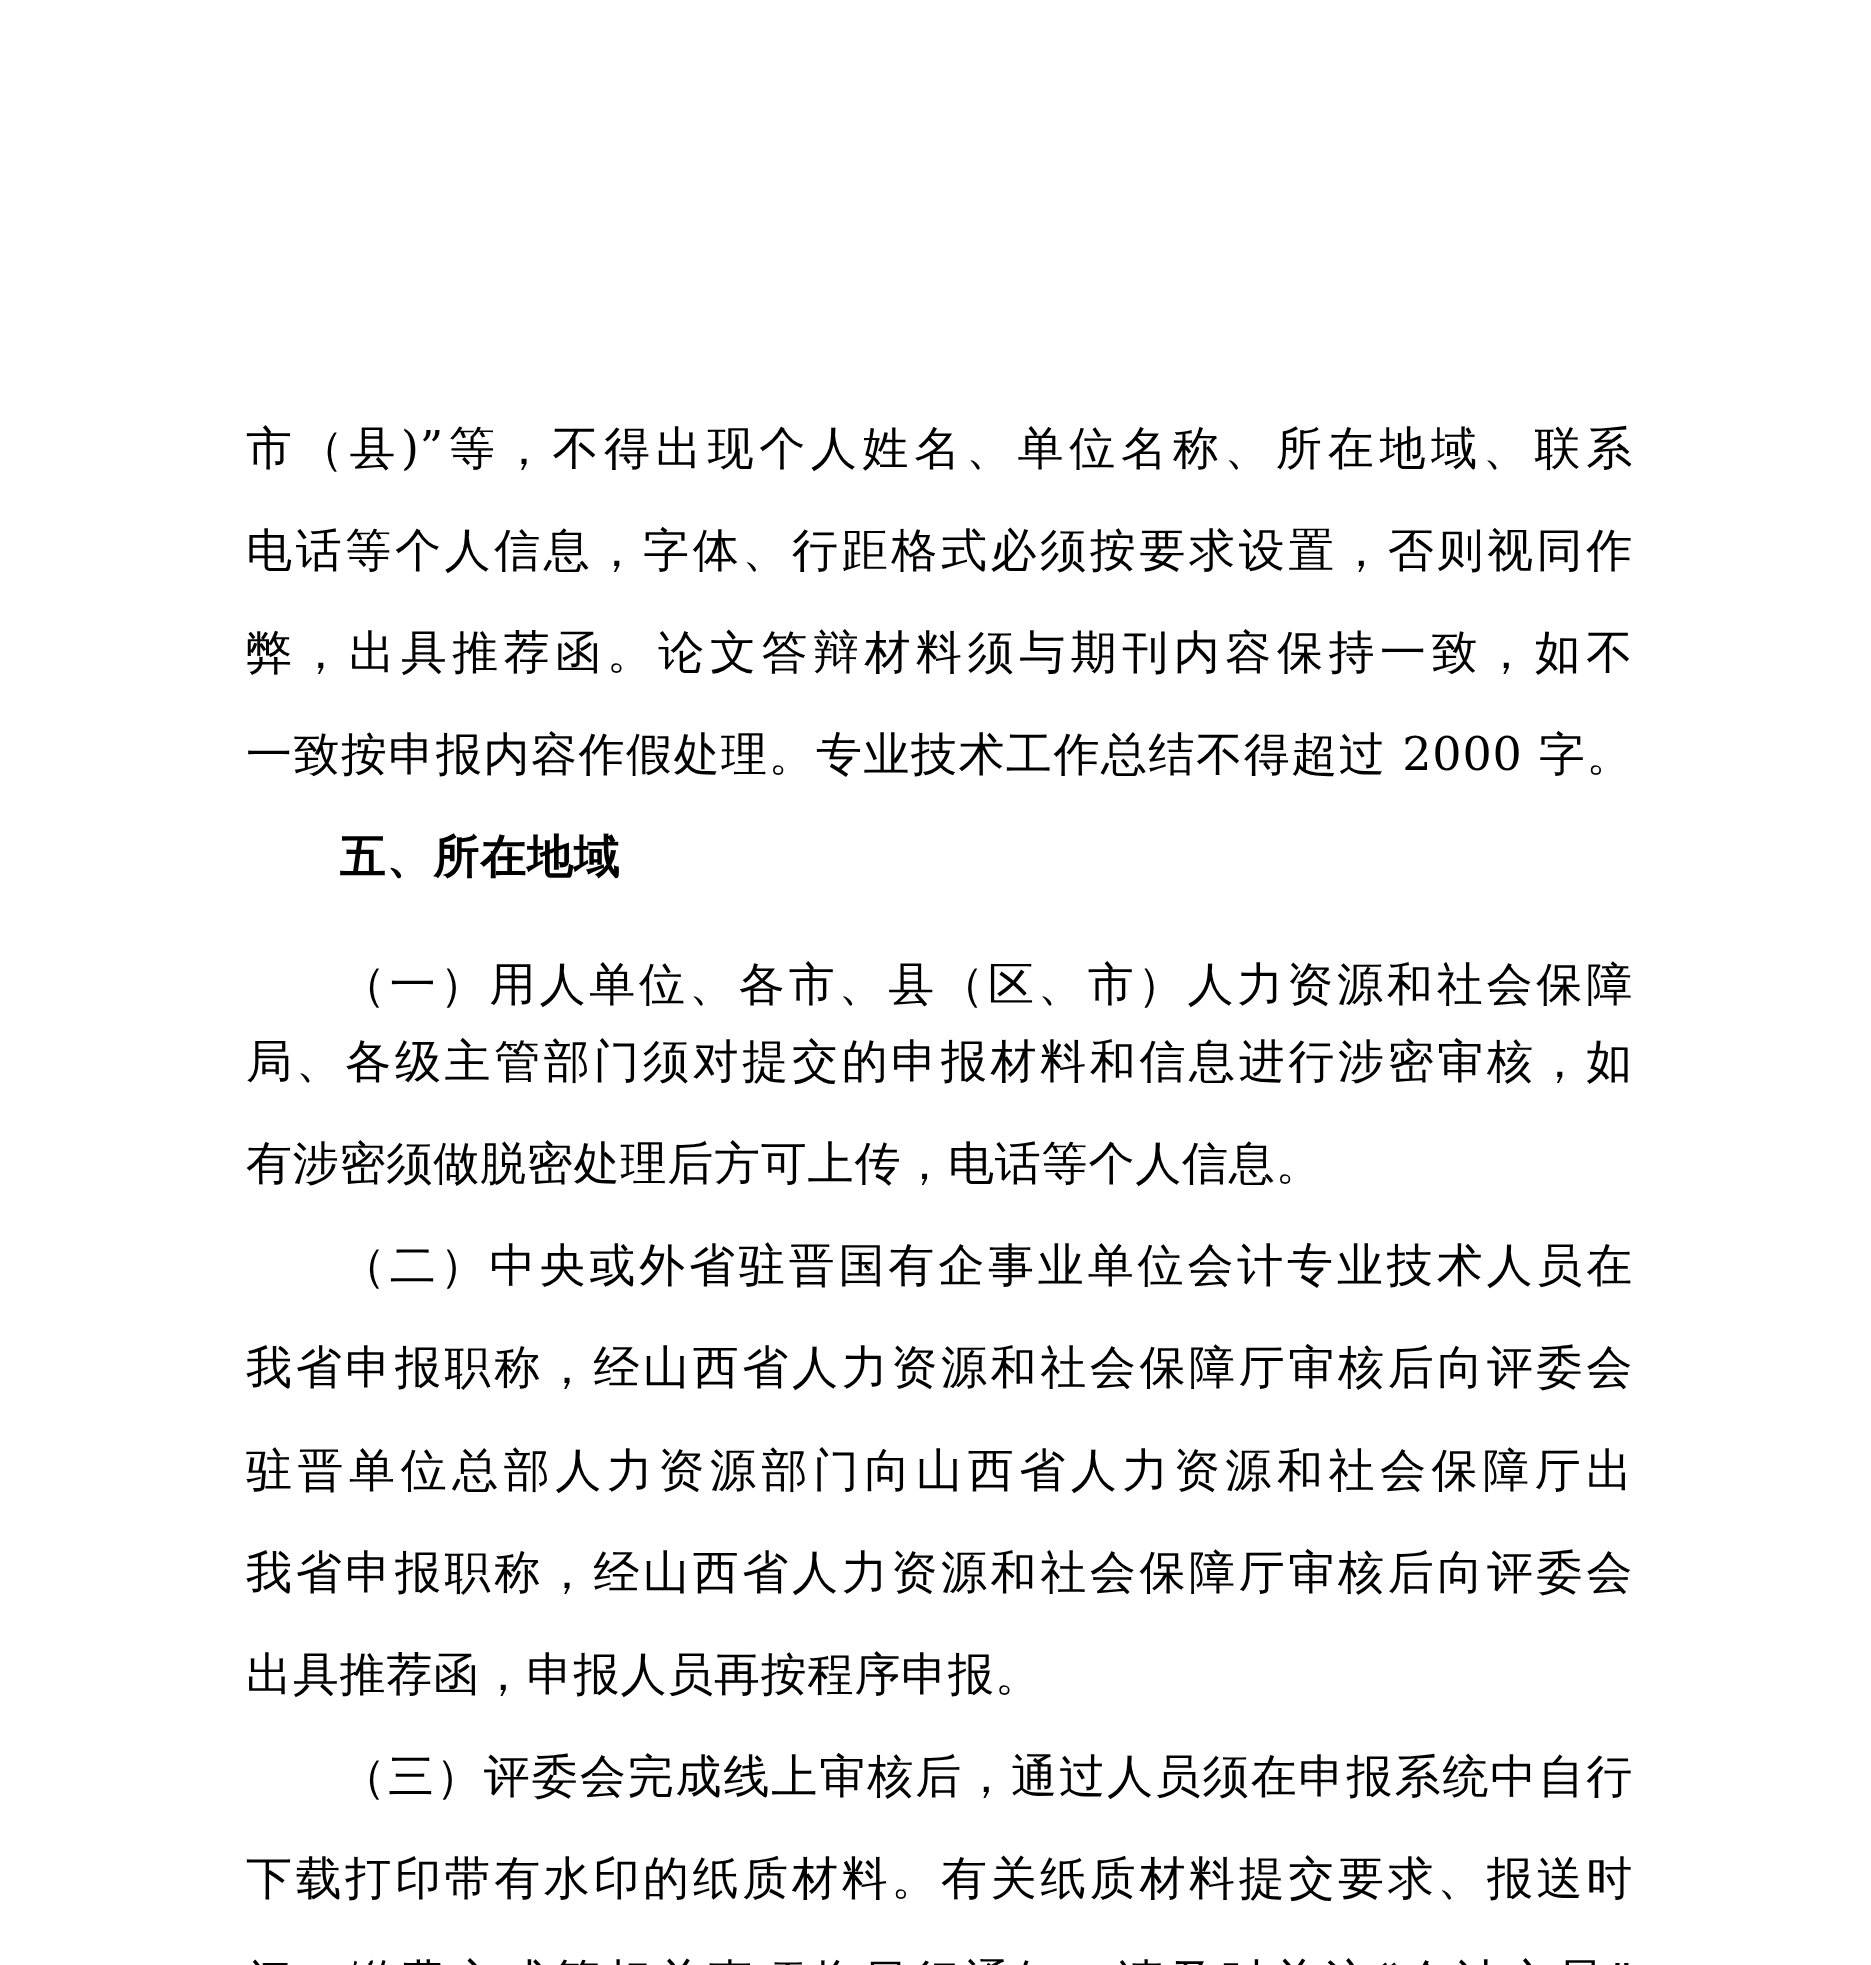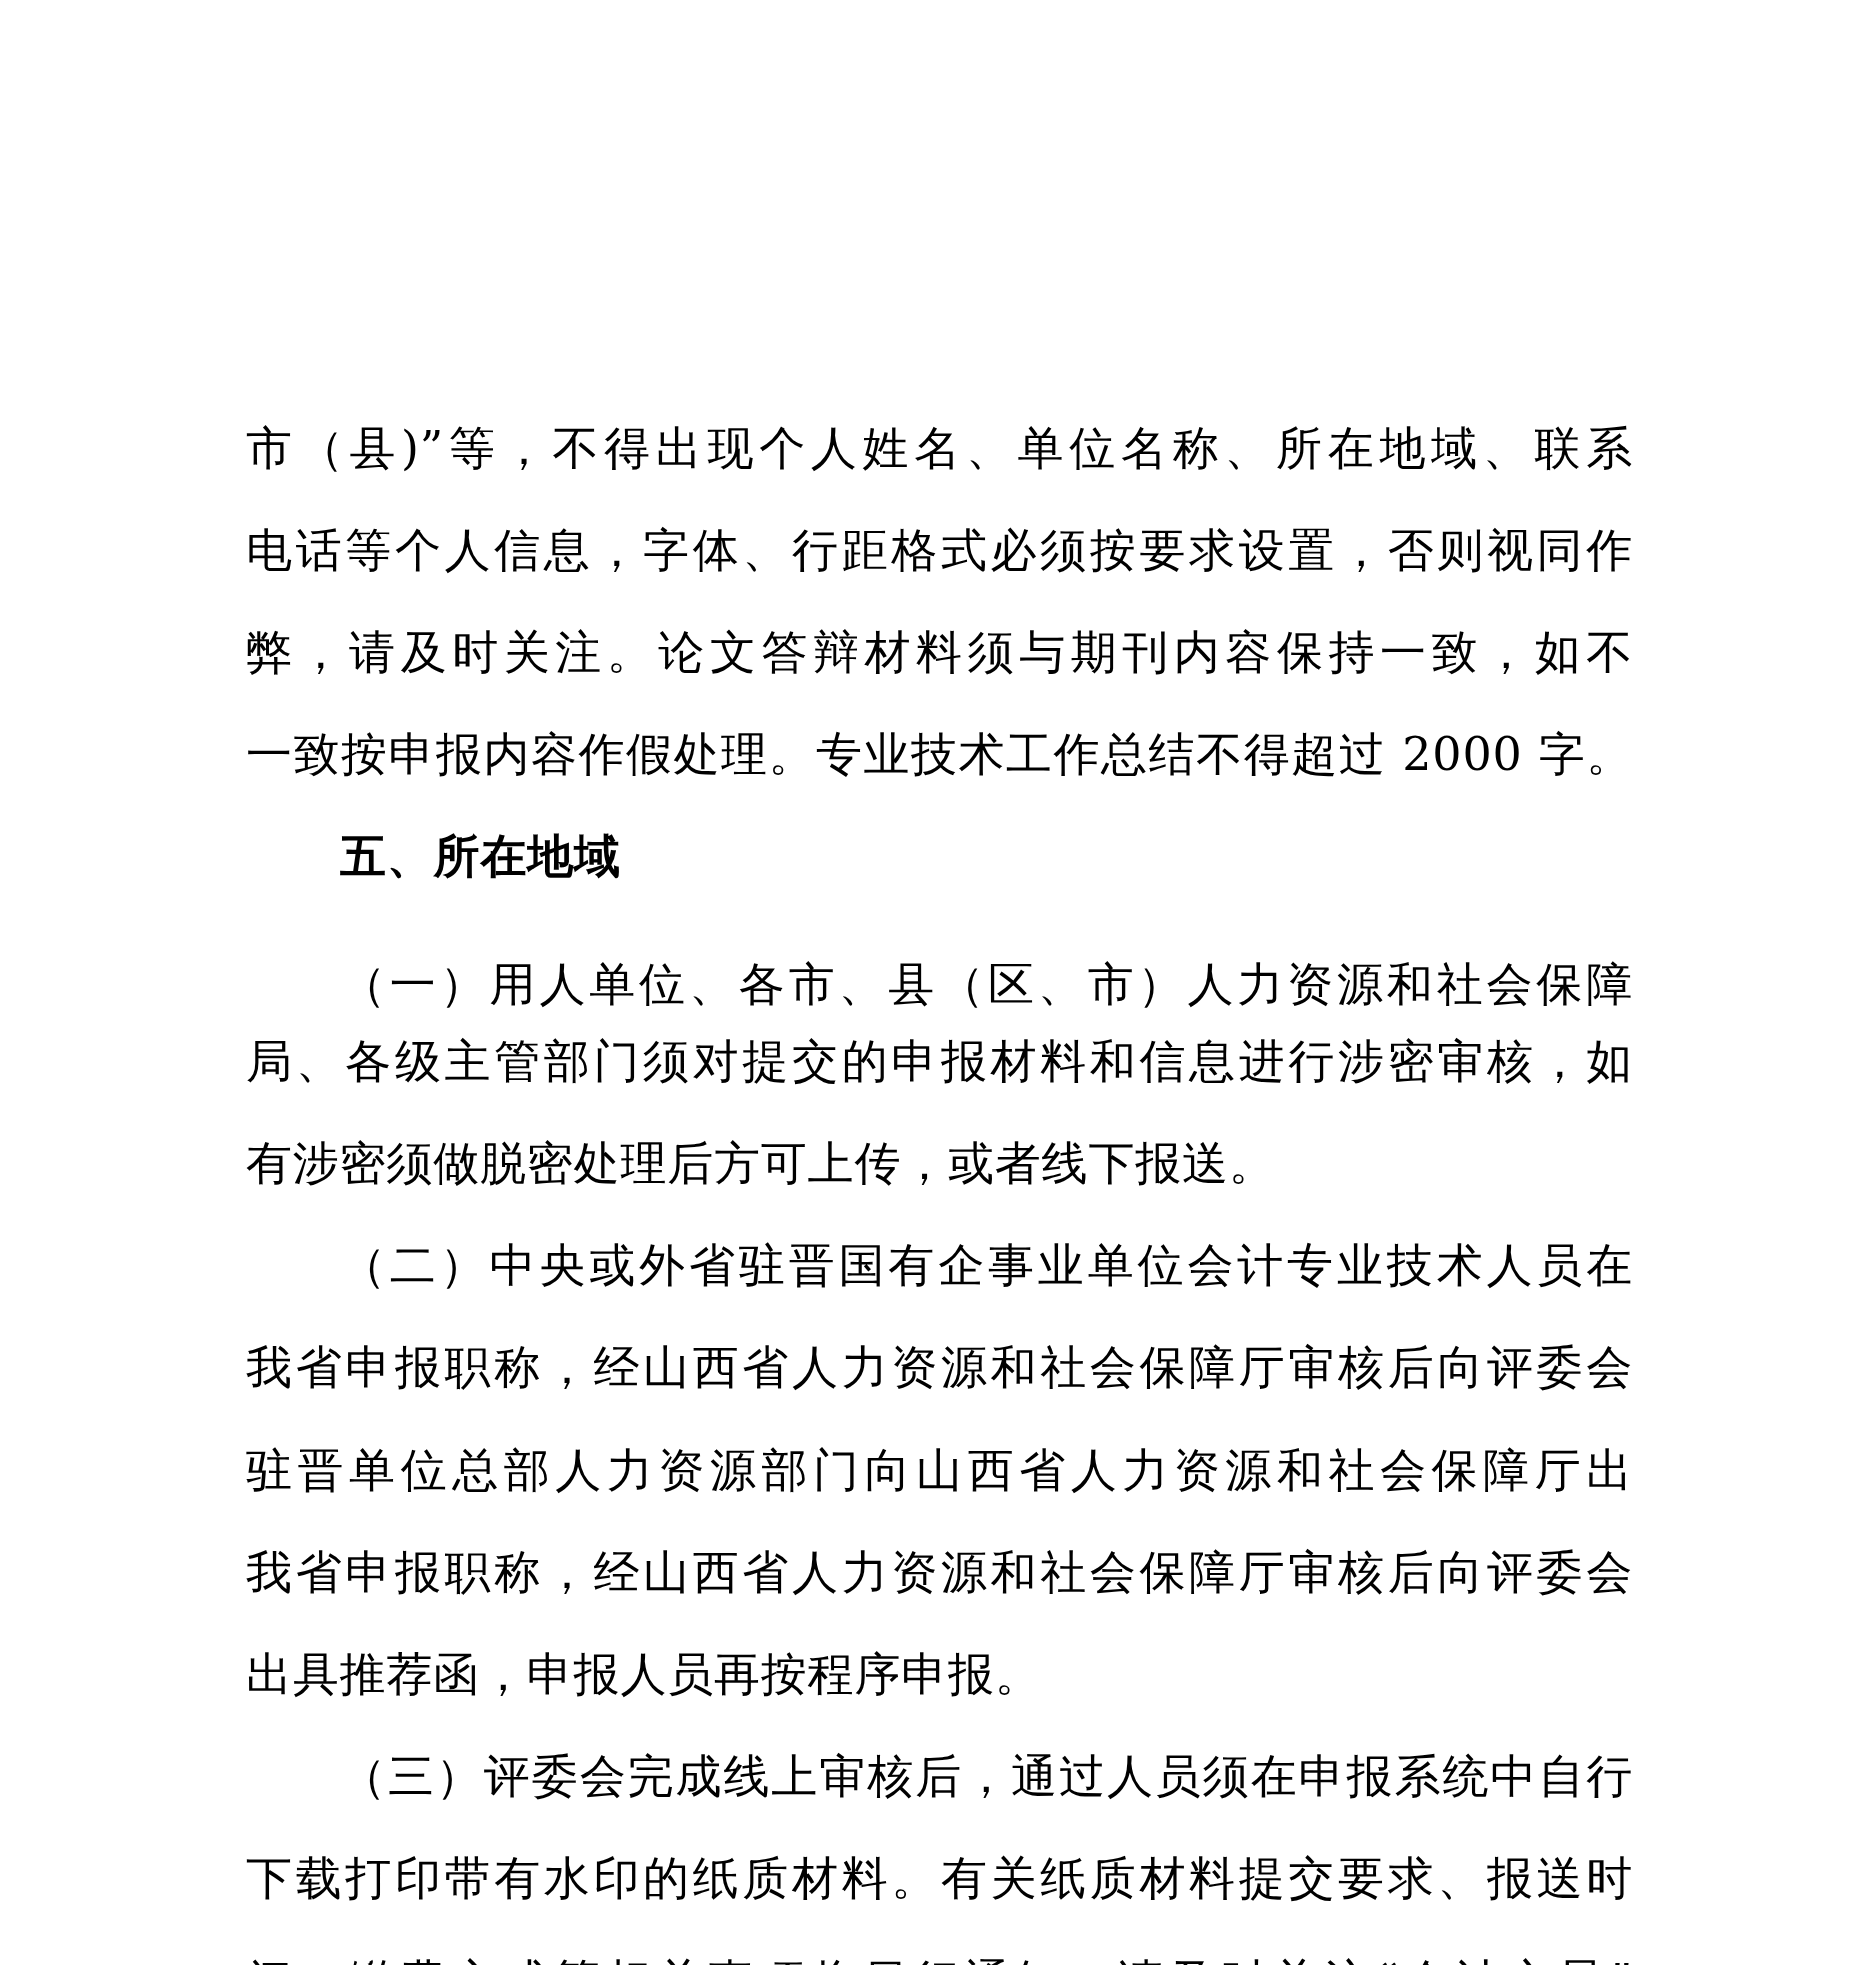--- a/index.html
+++ b/index.html
@@ -10,28 +10,28 @@
   .justify { width: 1387px; text-align: justify; text-align-last: justify; }
   .indent { left: 94px; }
   .heading { font-family: "DejaVu Sans", "Liberation Sans", sans-serif; font-weight: bold; }
 </style>
 </head>
 <body>
 
 <div class="page">
   <div class="line justify" style="top:409px">市（县)”等，不得出现个人姓名、单位名称、所在地域、联系</div>
   <div class="line justify" style="top:511px">电话等个人信息，字体、行距格式必须按要求设置，否则视同作</div>
-  <div class="line justify" style="top:613px">弊，请及时关注。论文答辩材料须与期刊内容保持一致，如不</div>
+  <div class="line justify" style="top:613px">弊，出具推荐函。论文答辩材料须与期刊内容保持一致，如不</div>
   <div class="line justify" style="top:715px">一致按申报内容作假处理。专业技术工作总结不得超过 2000 字。</div>
 
   <div class="line heading indent" style="top:817px">五、所在地域</div>
 
   <div class="line indent" style="top:945px; width:1293px; text-align:justify; text-align-last:justify;">（一）用人单位、各市、县（区、市）人力资源和社会保障</div>
   <div class="line justify" style="top:1022px">局、各级主管部门须对提交的申报材料和信息进行涉密审核，如</div>
-  <div class="line" style="top:1124px">有涉密须做脱密处理后方可上传，或者线下报送。</div>
+  <div class="line" style="top:1124px">有涉密须做脱密处理后方可上传，电话等个人信息。</div>
 
   <div class="line indent" style="top:1226px; width:1293px; text-align:justify; text-align-last:justify;">（二）中央或外省驻晋国有企事业单位会计专业技术人员在</div>
   <div class="line justify" style="top:1328px">我省申报职称，经山西省人力资源和社会保障厅审核后向评委会</div>
   <div class="line justify" style="top:1431px">驻晋单位总部人力资源部门向山西省人力资源和社会保障厅出</div>
   <div class="line justify" style="top:1533px">我省申报职称，经山西省人力资源和社会保障厅审核后向评委会</div>
   <div class="line" style="top:1635px">出具推荐函，申报人员再按程序申报。</div>
 
   <div class="line indent" style="top:1737px; width:1293px; text-align:justify; text-align-last:justify;">（三）评委会完成线上审核后，通过人员须在申报系统中自行</div>
   <div class="line justify" style="top:1839px">下载打印带有水印的纸质材料。有关纸质材料提交要求、报送时</div>
   <div class="line justify" style="top:1942px">间、缴费方式等相关事项将另行通知，请及时关注“会计之星”</div>

